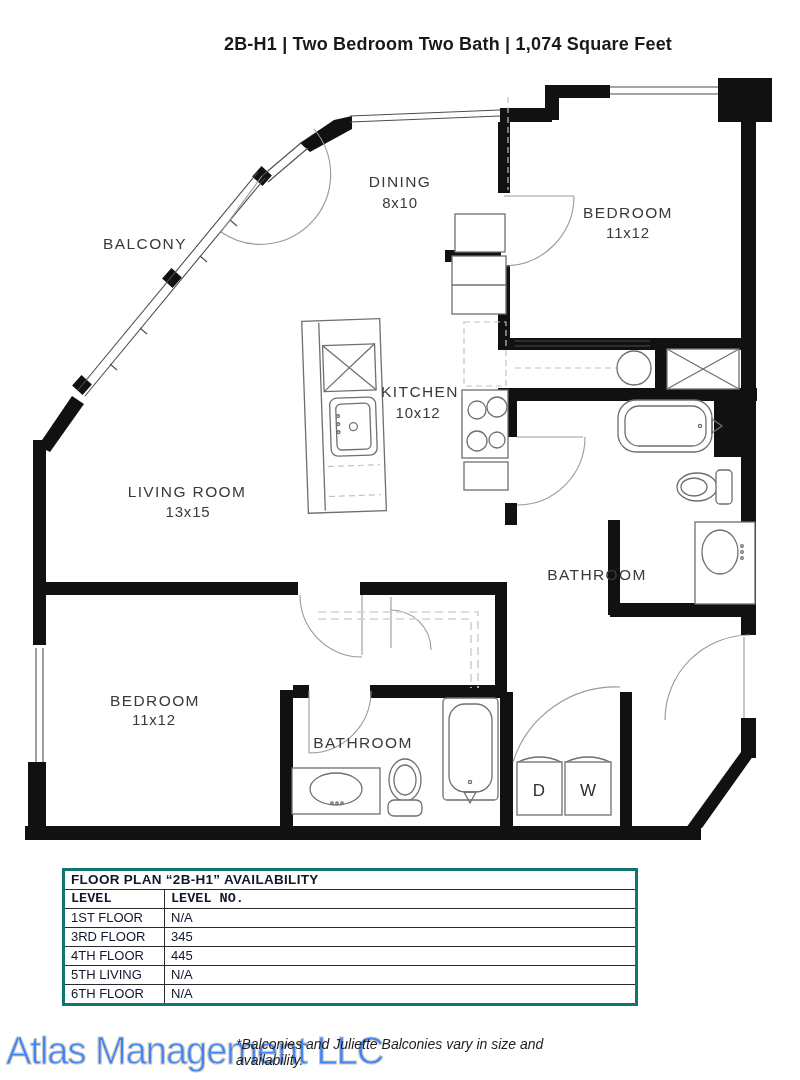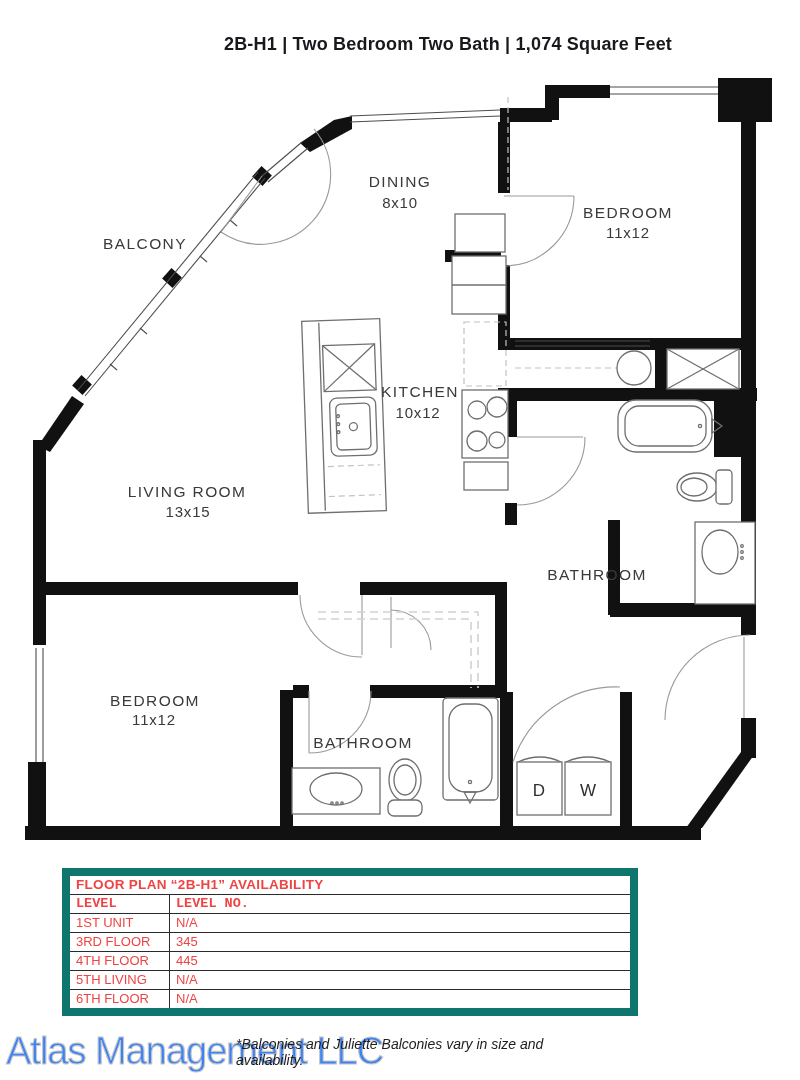--- a/index.html
+++ b/index.html
@@ -4,21 +4,21 @@
 <style>
   html,body{margin:0;padding:0;background:#ffffff;}
   .page{position:relative;width:800px;height:1080px;background:#ffffff;overflow:hidden;
         font-family:"Liberation Sans", sans-serif;}
   .title{position:absolute;top:34px;left:0;width:800px;text-align:center;
          font-size:18px;font-weight:bold;color:#17191c;letter-spacing:.2px;padding-left:48px;}
   .plan{position:absolute;top:70px;left:0;}
 
   
   .avail{position:absolute;left:62px;top:868px;width:576px;border-collapse:collapse;
-         border:8px solid #0f766e;font-size:13px;color:#ef4444;}
+         border:3px solid #0f766e;font-size:13px;color:#0f172a;}
   .avail td{border:1.5px solid #2a2a2a;height:18px;padding:0 0 0 6px;line-height:18px;}
   .avail .t{font-weight:bold;letter-spacing:.3px;font-size:13.5px;}
   .avail .h{font-weight:bold;font-size:13.5px;font-family:Liberation Mono, monospace;}
   .avail .lvl{width:93px;}
 
   .watermark{position:absolute;left:6px;top:1030px;font-size:38px;letter-spacing:-1px;
              color:#3b82f6;-webkit-text-stroke:1.1px #c6c6c6;white-space:nowrap;}
   .footnote{position:absolute;left:236px;top:1036px;width:310px;font-size:14px;
             font-style:italic;color:#1d1d1d;}
 
@@ -242,21 +242,21 @@
   <table class="avail">
     <tbody>
       <tr>
         <td class="t" colspan="2">FLOOR PLAN “2B-H1” AVAILABILITY</td>
       </tr>
       <tr>
         <td class="h lvl">LEVEL</td>
         <td class="h">LEVEL NO.</td>
       </tr>
       <tr>
-        <td class="lvl">1ST UNIT</td>
+        <td class="lvl">1ST FLOOR</td>
         <td>N/A</td>
       </tr>
       <tr>
         <td class="lvl">3RD FLOOR</td>
         <td>345</td>
       </tr>
       <tr>
         <td class="lvl">4TH FLOOR</td>
         <td>445</td>
       </tr>

